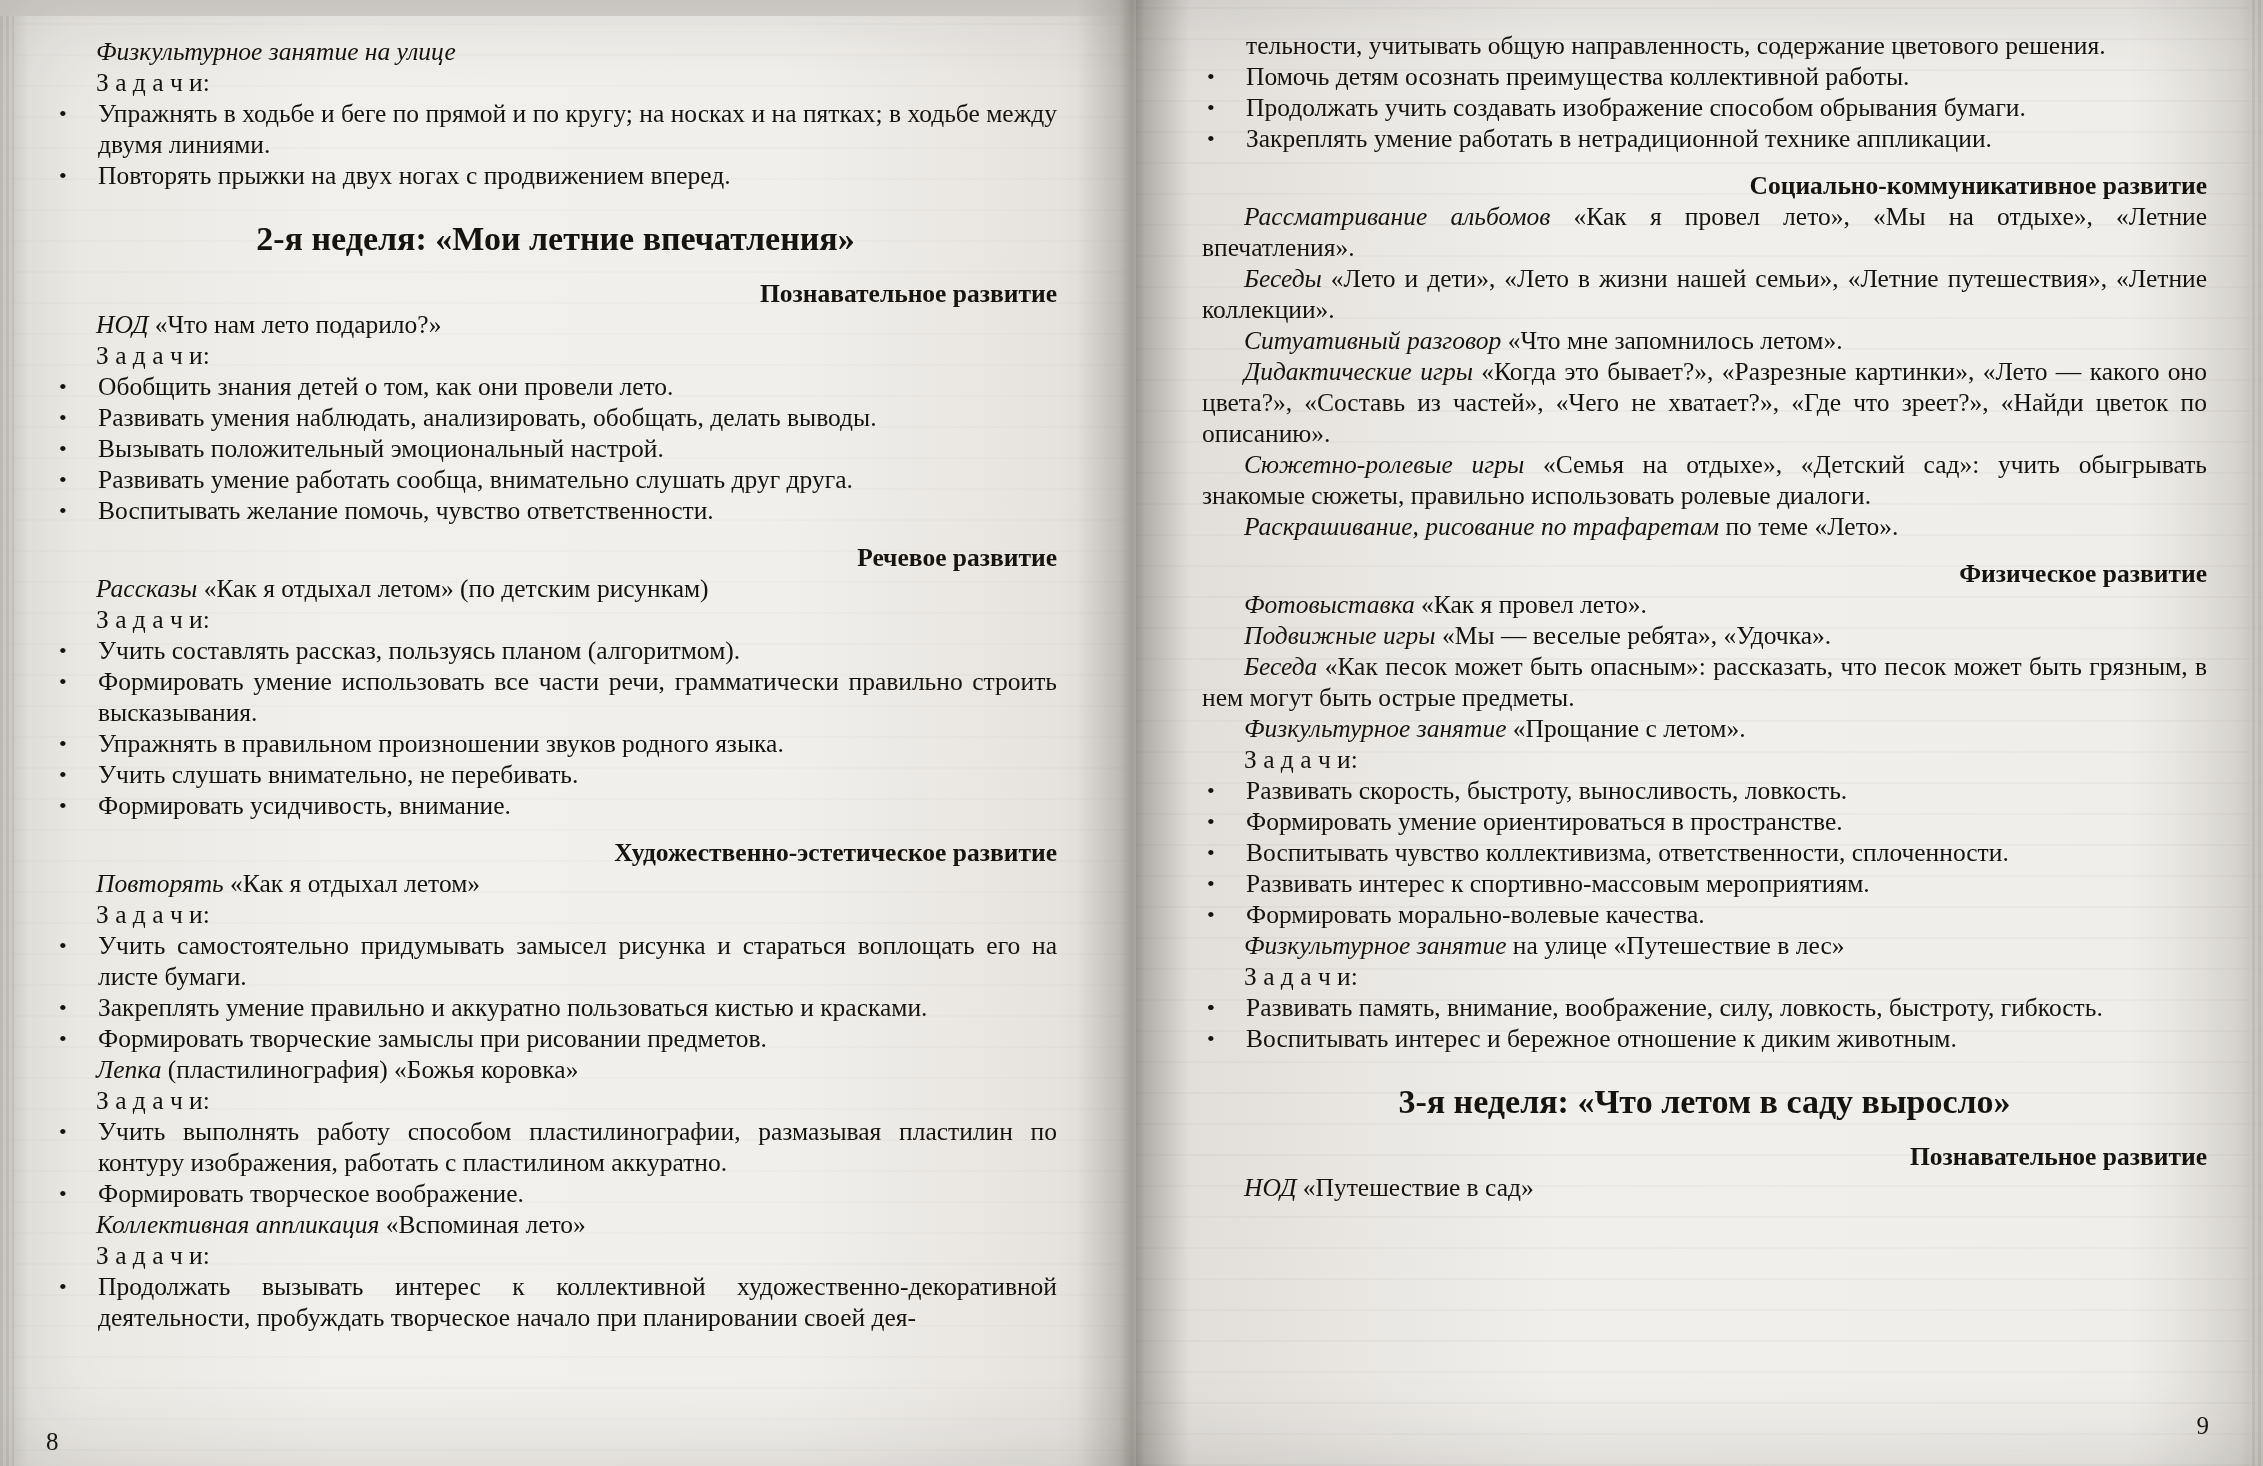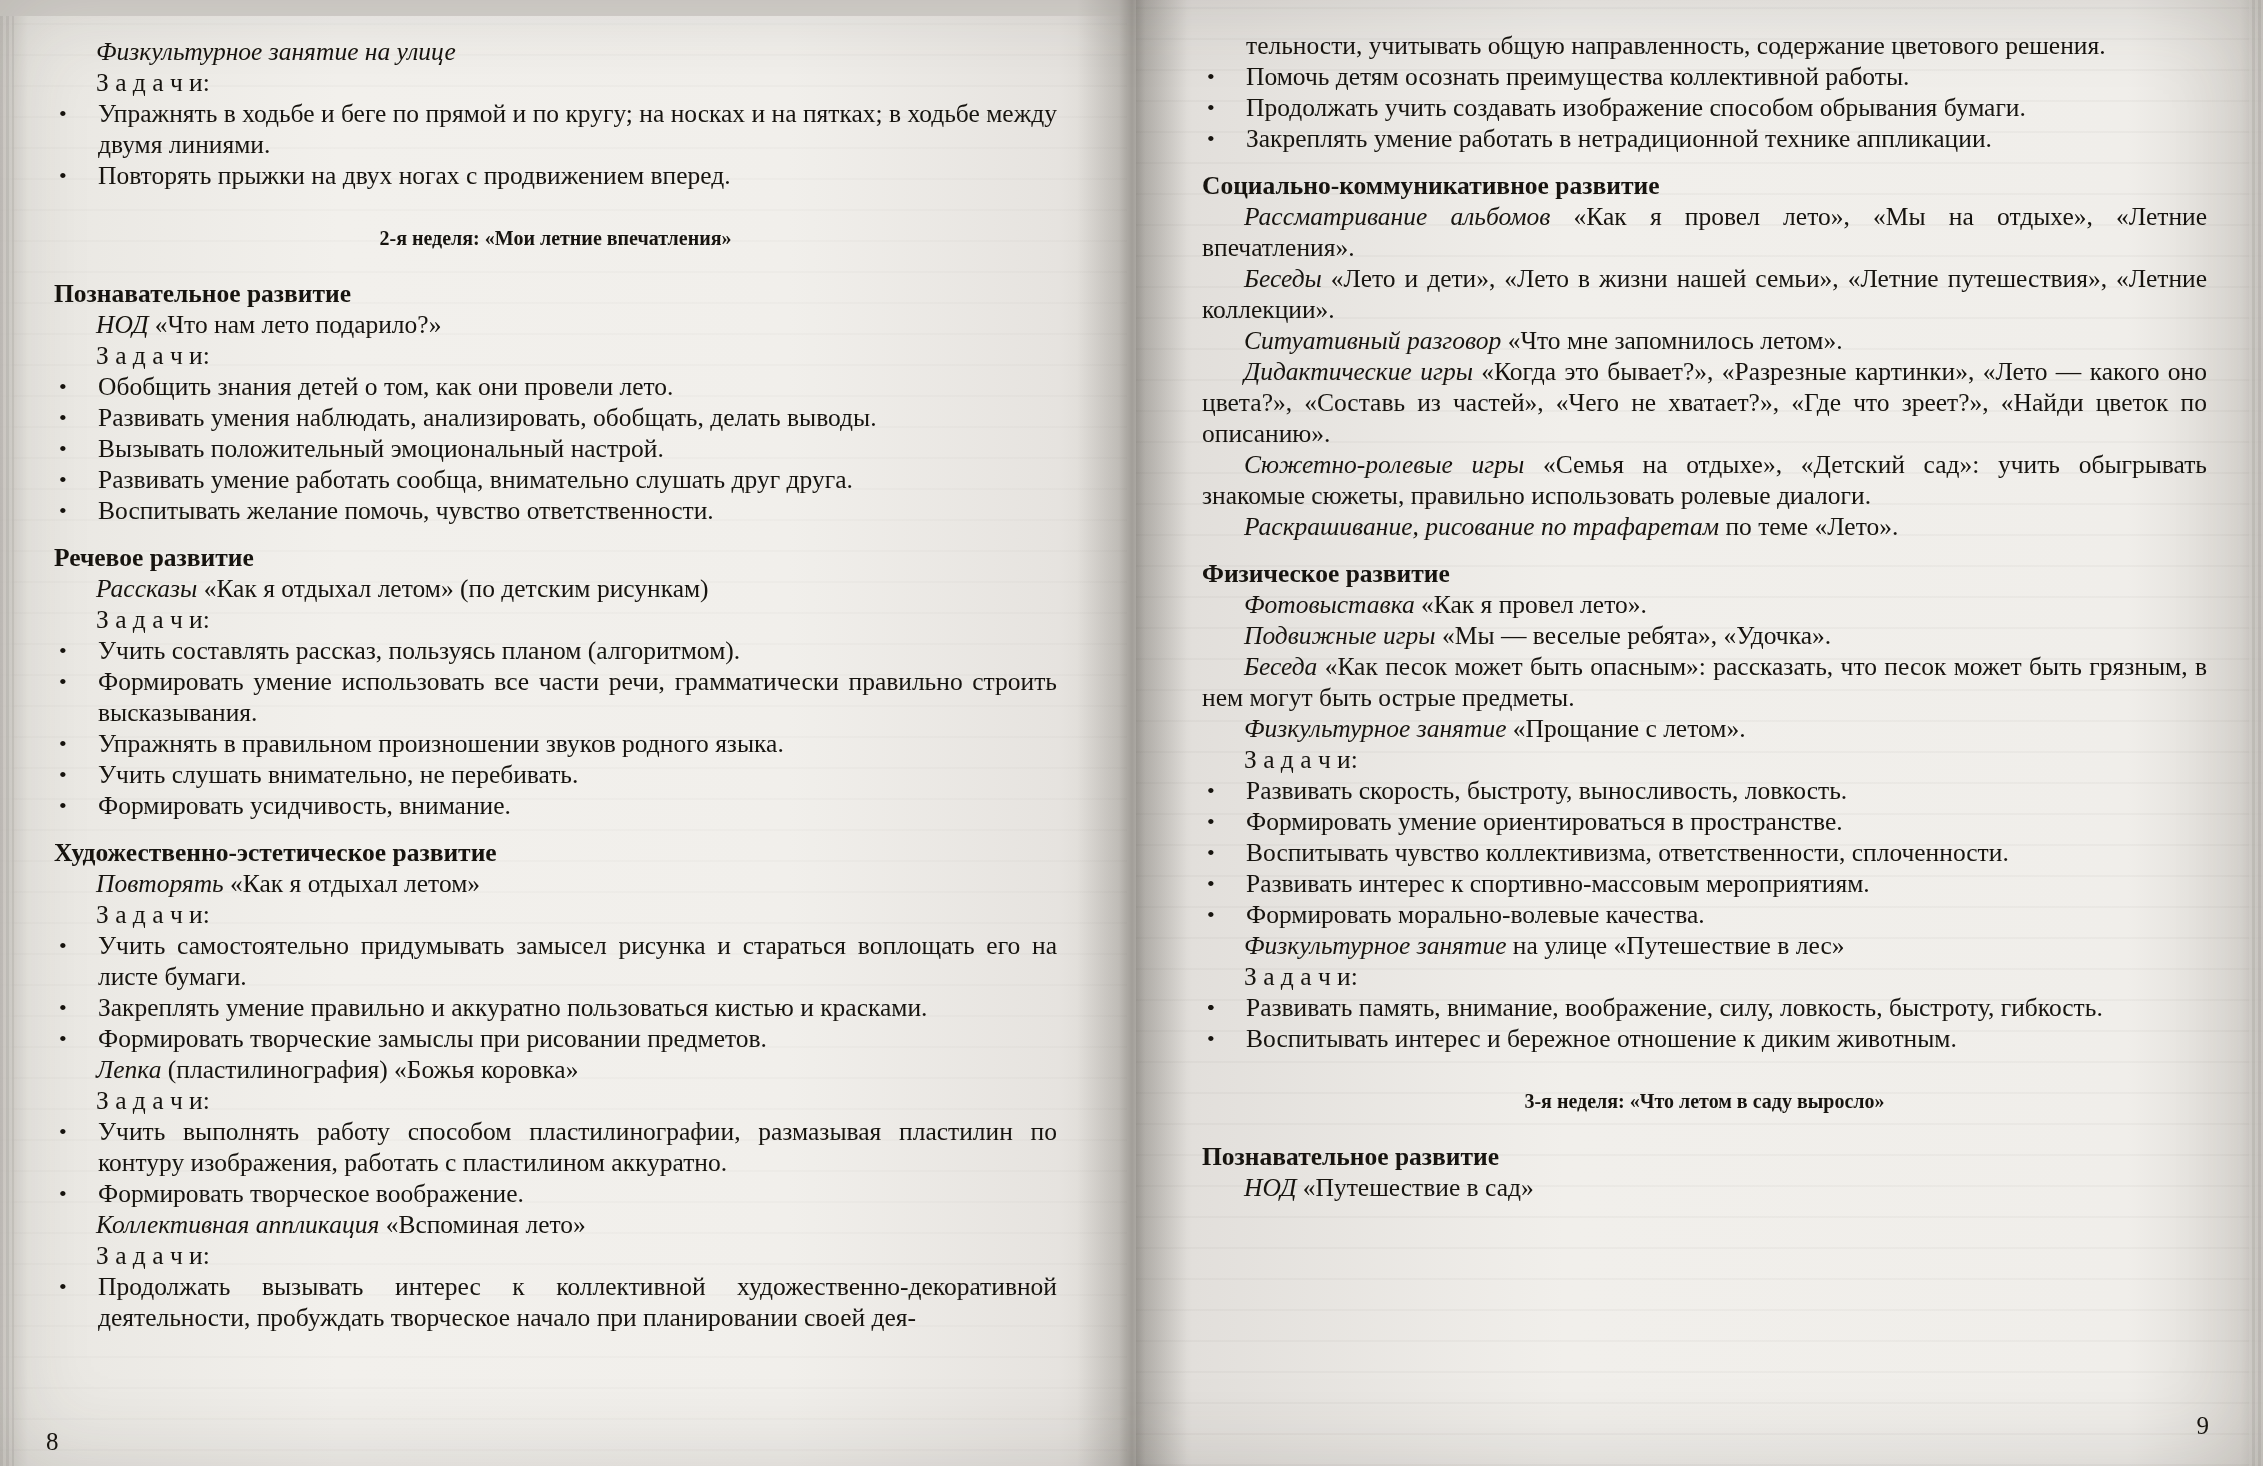--- a/index.html
+++ b/index.html
@@ -43,24 +43,24 @@
   }
   .left .content{top:20px;left:54px;right:70px}
   .right .content{top:30px;left:66px;right:56px}
   .blk{margin:0}
   .lead{text-indent:42px}
   .tasks{text-indent:42px}
   .it{font-style:italic}
   .bullet{position:relative;padding-left:44px}
   .bullet .marker{position:absolute;left:5px;top:0;font-size:22px}
   .para{padding-left:44px}
-  .section{font-weight:bold;margin-top:16px;text-align:left}
+  .section{font-weight:bold;margin-top:16px;text-align:right}
   .week{
     font-weight:bold;text-align:center;text-indent:0;
-    font-size:20px;margin:32px 0 24px;
+    font-size:34px;margin:32px 0 24px;
   }
   .page-num{
     position:absolute;bottom:26px;font-size:25px;z-index:3;
   }
   .page.left .page-num{left:46px}
   .page.right .page-num{right:54px}
   .edge-strip-left{
     position:absolute;left:0;top:0;bottom:0;width:14px;z-index:4;pointer-events:none;
     background:repeating-linear-gradient(90deg,#c7c4bf 0 3px,#dbd8d3 3px 6px);
     opacity:.7;

